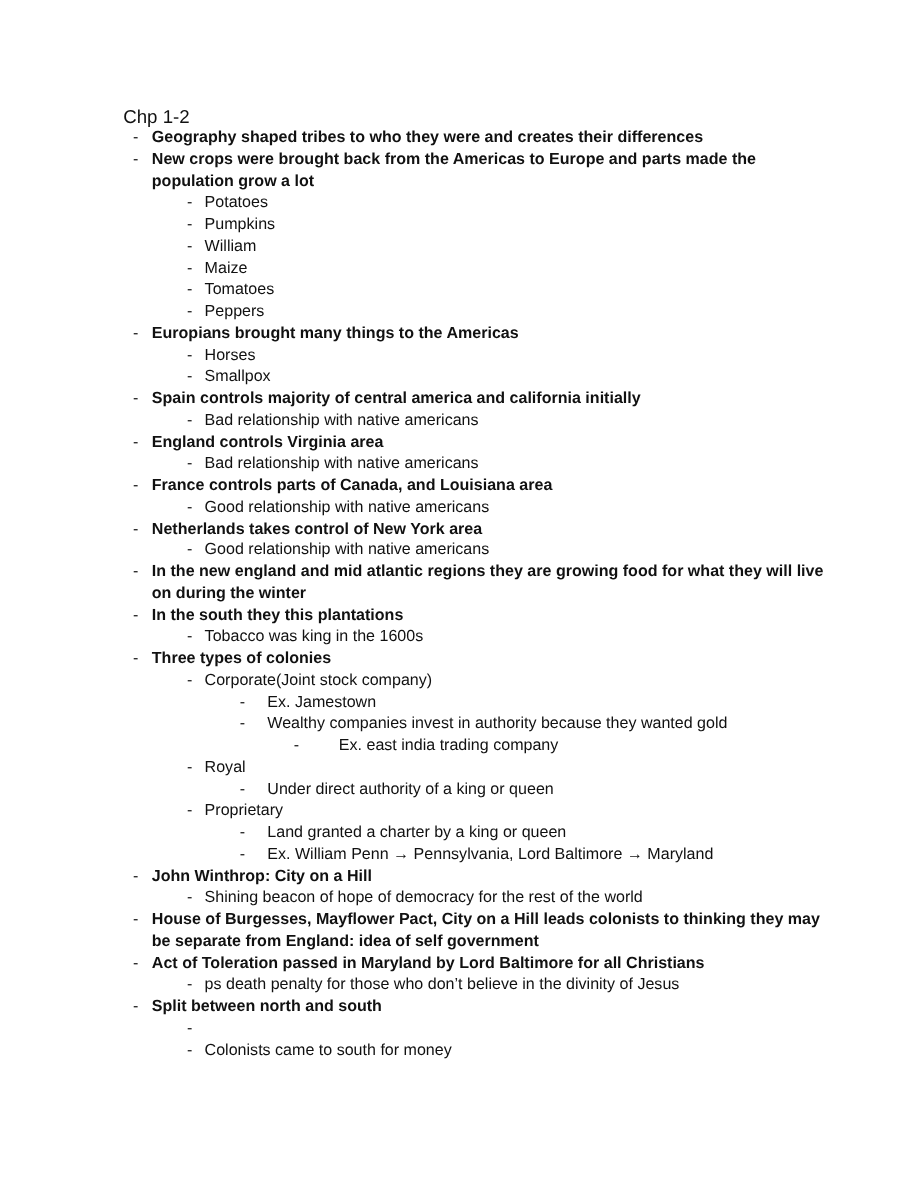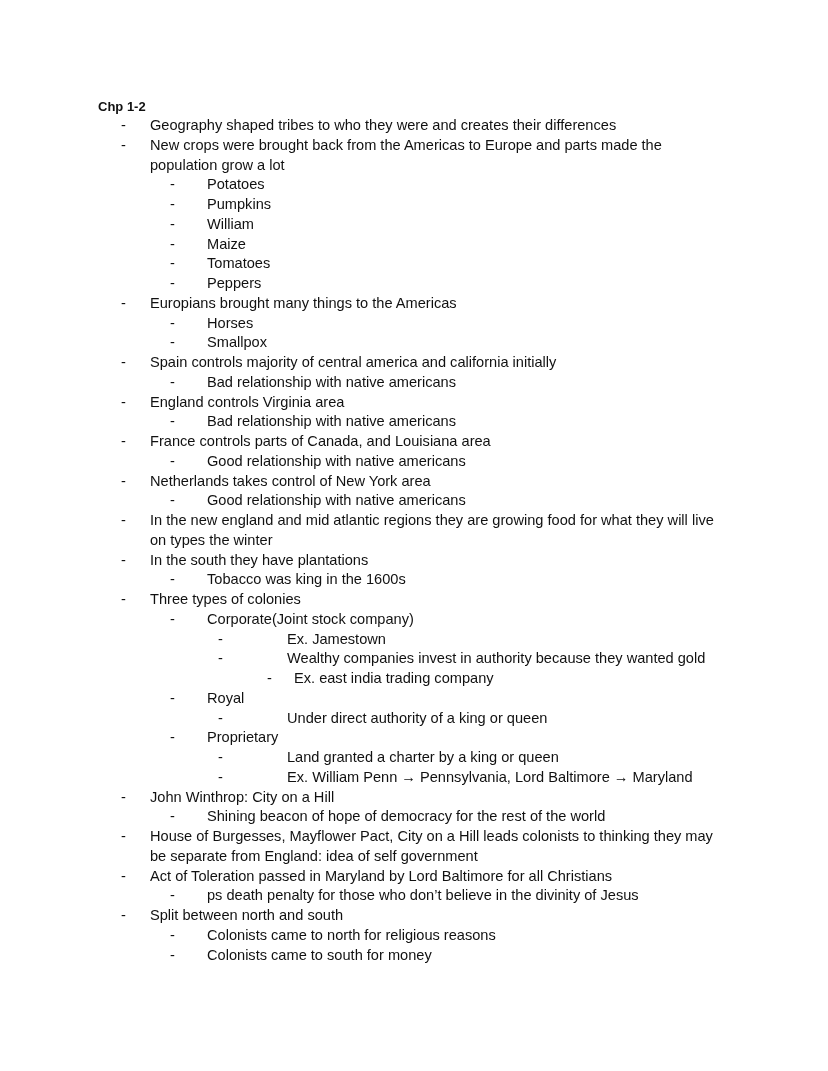--- a/index.html
+++ b/index.html
@@ -1,27 +1,27 @@
 <!DOCTYPE html>
 <html><head>
 <meta charset="utf-8">
 <style>
   html, body { margin: 0; padding: 0; background: #ffffff; }
   body { width: 828px; height: 1071px; position: relative; overflow: hidden;
          font-family: "Liberation Sans", sans-serif; color: #111111; }
   .page { position: absolute; left: 0; top: 0; width: 828px; height: 1071px; }
-  .heading { position: absolute; left: 98px; top: 97px; font-size: 13px; font-weight: bold; line-height: 19px; }
+  .heading { position: absolute; left: 112px; top: 97px; font-size: 17px; font-weight: normal; line-height: 19px; }
   .notes { position: absolute; left: 0; top: 116px; width: 828px; }
   .line { position: relative; height: 19.75px; font-size: 14.6px; line-height: 19.75px; white-space: nowrap; }
   .dash { position: absolute; top: 0; }
   .txt { position: absolute; top: 0; }
-  .l1 .dash { left: 121px; } .l1 .txt { left: 150px; }
-  .l2 .dash { left: 170px; } .l2 .txt { left: 207px; }
-  .l3 .dash { left: 218px; } .l3 .txt { left: 243px; margin-left: 44px; }
-  .l4 .dash { left: 267px; } .l4 .txt { left: 294px; }
+  .l1 .dash { left: 121px; } .l1 .txt { left: 138px; font-weight: bold; }
+  .l2 .dash { left: 170px; } .l2 .txt { left: 186px; }
+  .l3 .dash { left: 218px; } .l3 .txt { left: 243px; }
+  .l4 .dash { left: 267px; } .l4 .txt { left: 308px; }
 </style>
 </head>
 <body>
 
 <div class="page">
   <div class="heading">Chp 1-2</div>
   <div class="notes" id="notes">
       <div class="line l1">
         <span class="dash">-</span>
         <span class="txt">Geography shaped tribes to who they were and creates their differences</span>
@@ -99,25 +99,25 @@
       </div>
       <div class="line l2">
         <span class="dash">-</span>
         <span class="txt">Good relationship with native americans</span>
       </div>
       <div class="line l1">
         <span class="dash">-</span>
         <span class="txt">In the new england and mid atlantic regions they are growing food for what they will live</span>
       </div>
       <div class="line l1 cont">
-        <span class="txt">on types the winter</span>
+        <span class="txt">on during the winter</span>
       </div>
       <div class="line l1">
         <span class="dash">-</span>
-        <span class="txt">In the south they have plantations</span>
+        <span class="txt">In the south they this plantations</span>
       </div>
       <div class="line l2">
         <span class="dash">-</span>
         <span class="txt">Tobacco was king in the 1600s</span>
       </div>
       <div class="line l1">
         <span class="dash">-</span>
         <span class="txt">Three types of colonies</span>
       </div>
       <div class="line l2">
@@ -178,20 +178,19 @@
       <div class="line l2">
         <span class="dash">-</span>
         <span class="txt">ps death penalty for those who don’t believe in the divinity of Jesus</span>
       </div>
       <div class="line l1">
         <span class="dash">-</span>
         <span class="txt">Split between north and south</span>
       </div>
       <div class="line l2">
         <span class="dash">-</span>
-        <span class="txt">Colonists came to north for religious reasons</span>
       </div>
       <div class="line l2">
         <span class="dash">-</span>
         <span class="txt"> Colonists came to south for money</span>
       </div>
     </div>
 </div>
 
 </body></html>

